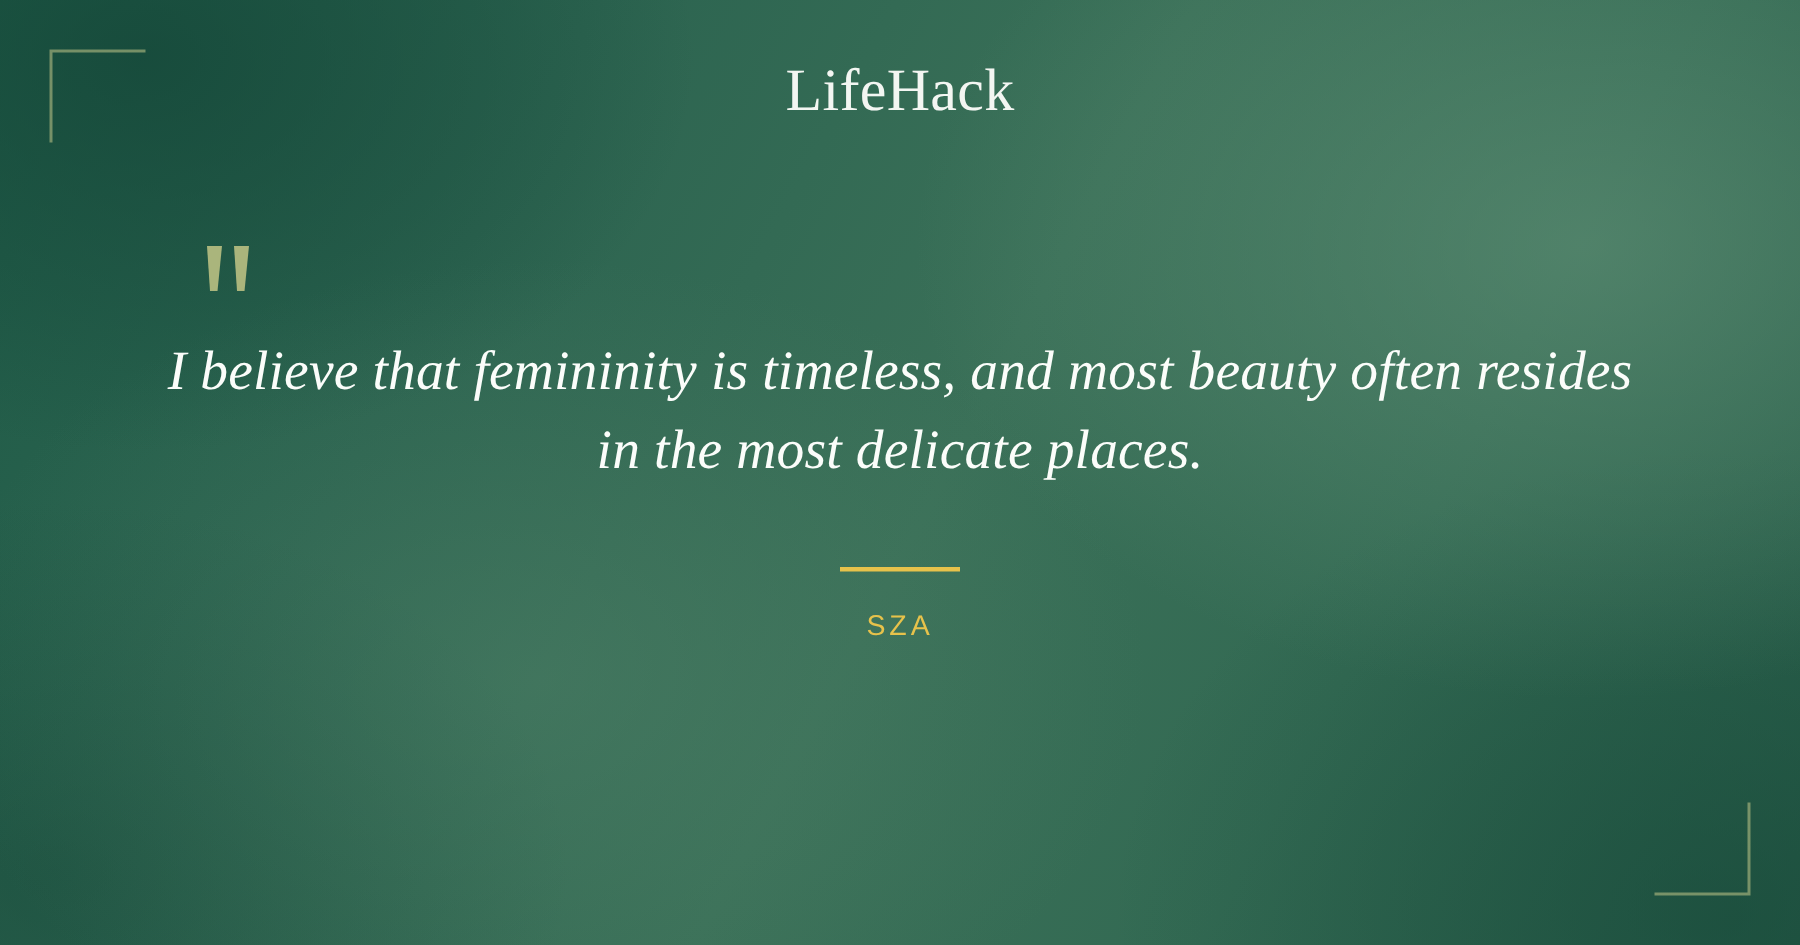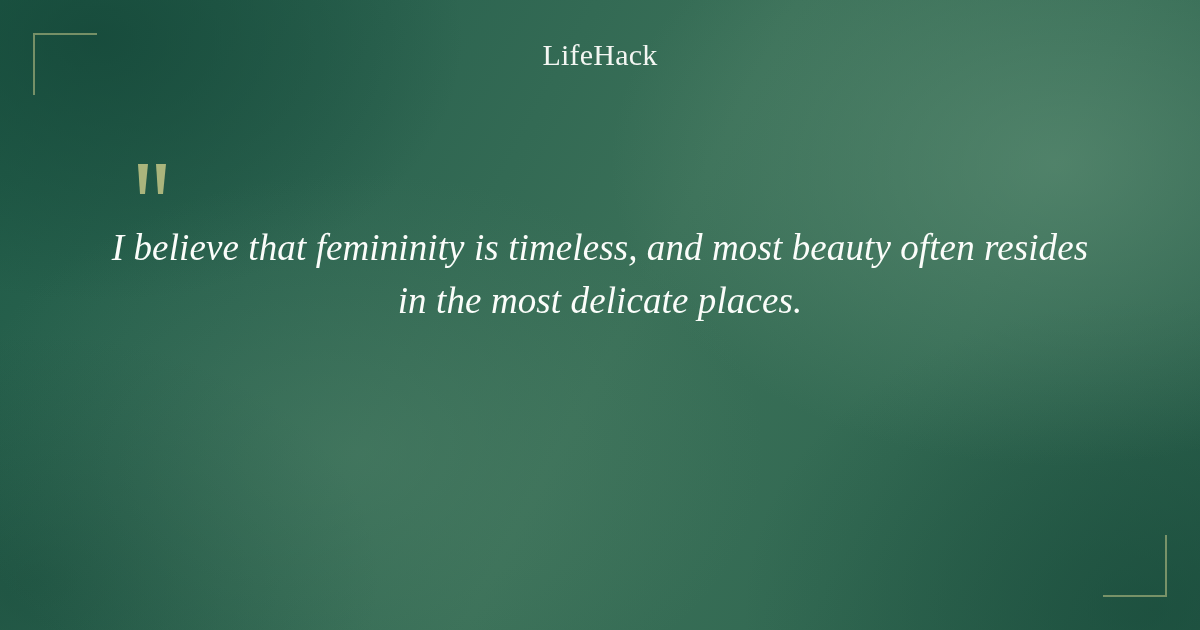--- a/index.html
+++ b/index.html
@@ -45,21 +45,21 @@
   }
 
   
   .brand {
     position: absolute;
     top: 38px;
     left: 0;
     right: 0;
     text-align: center;
     font-family: "Liberation Serif", "DejaVu Serif", serif;
-    font-size: 30px;
+    font-size: 40px;
     line-height: 1.1;
     color: #f3f6f2;
     letter-spacing: 0.2px;
   }
 
   
   .quote-block {
     position: absolute;
     left: 100px;
     right: 100px;
@@ -125,14 +125,18 @@
       <path d="M6 4 L16 4 L13 34 L8 34 Z" fill="#aab57c"></path>
       <path d="M24 4 L34 4 L31 34 L26 34 Z" fill="#aab57c"></path>
     </svg>
 
     <p class="quote-text">
       <span>I believe that femininity is timeless, and most beauty often</span>
       <span>resides in the most delicate places.</span>
     </p>
   </div>
 
+  <div class="attribution">
+    <div class="divider"></div>
+    <div class="author">SZA</div>
+  </div>
 
 </div>
 
 </body></html>

